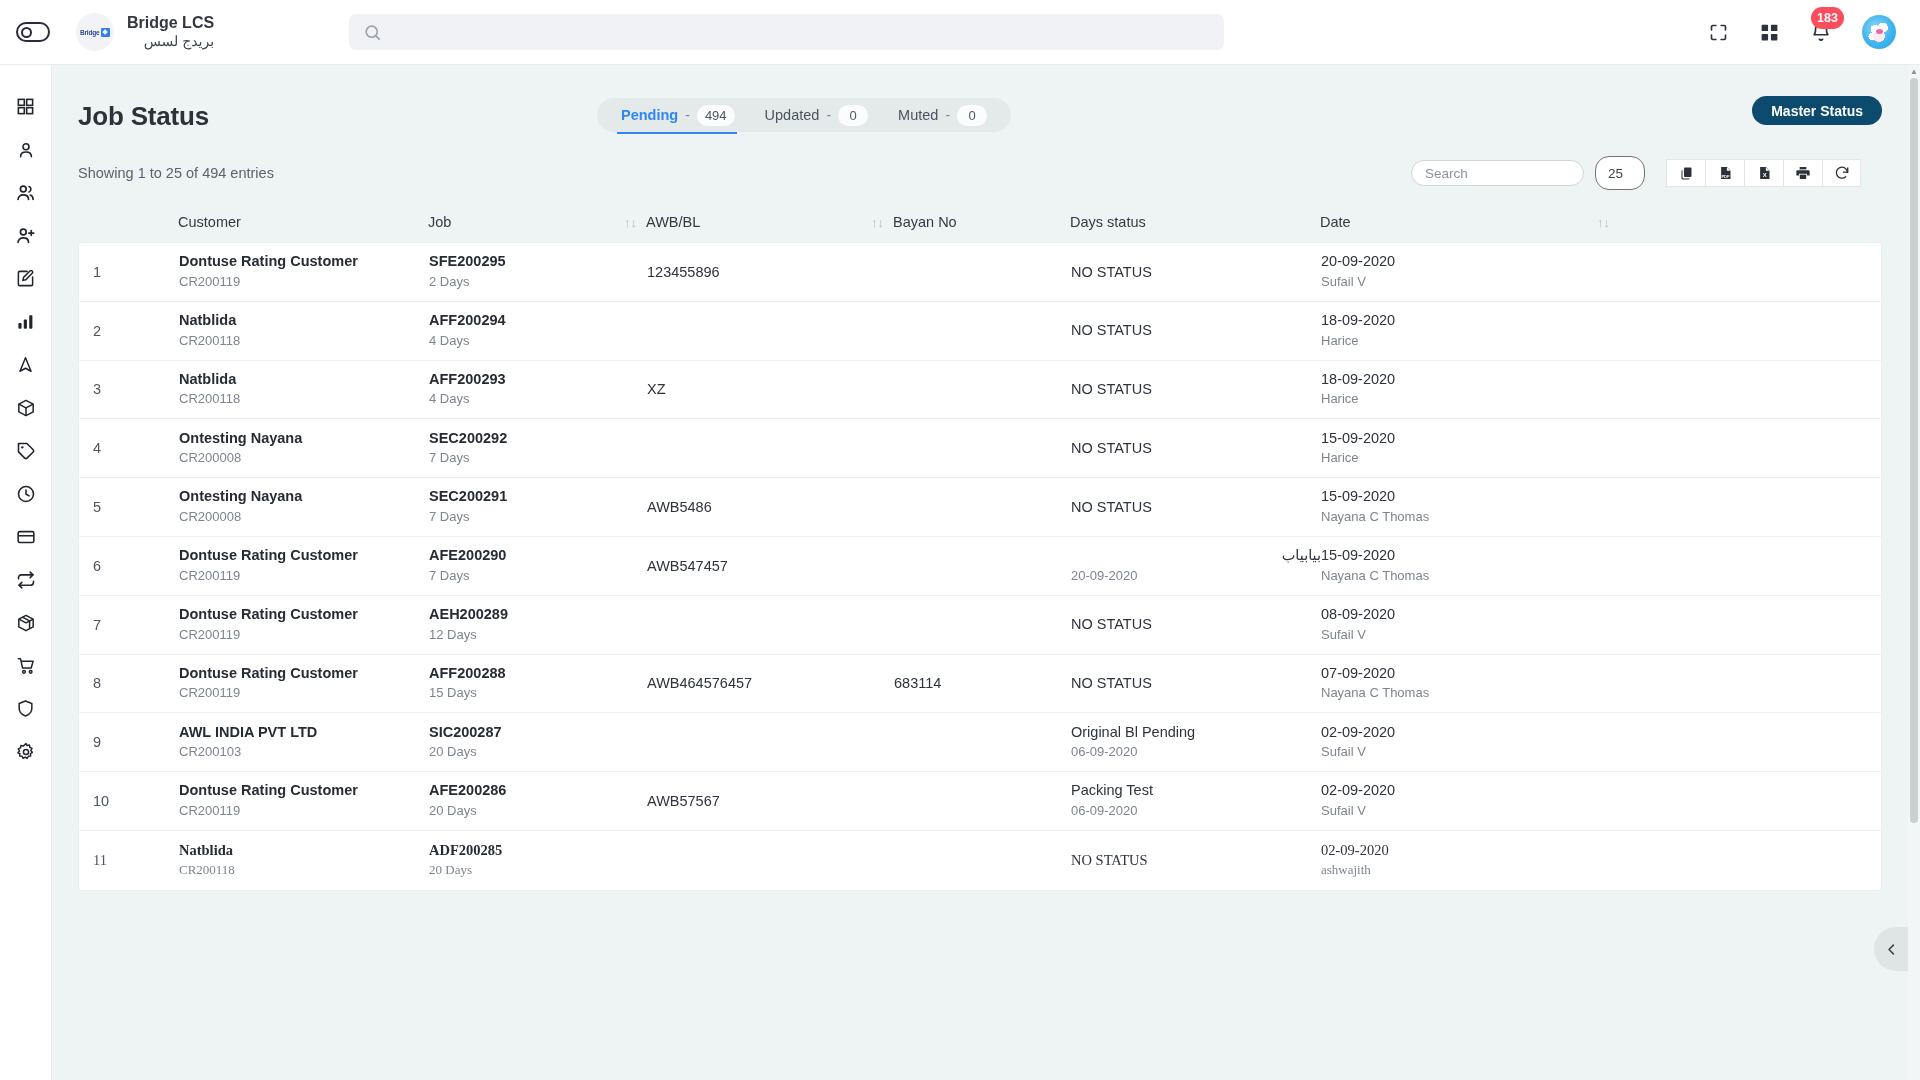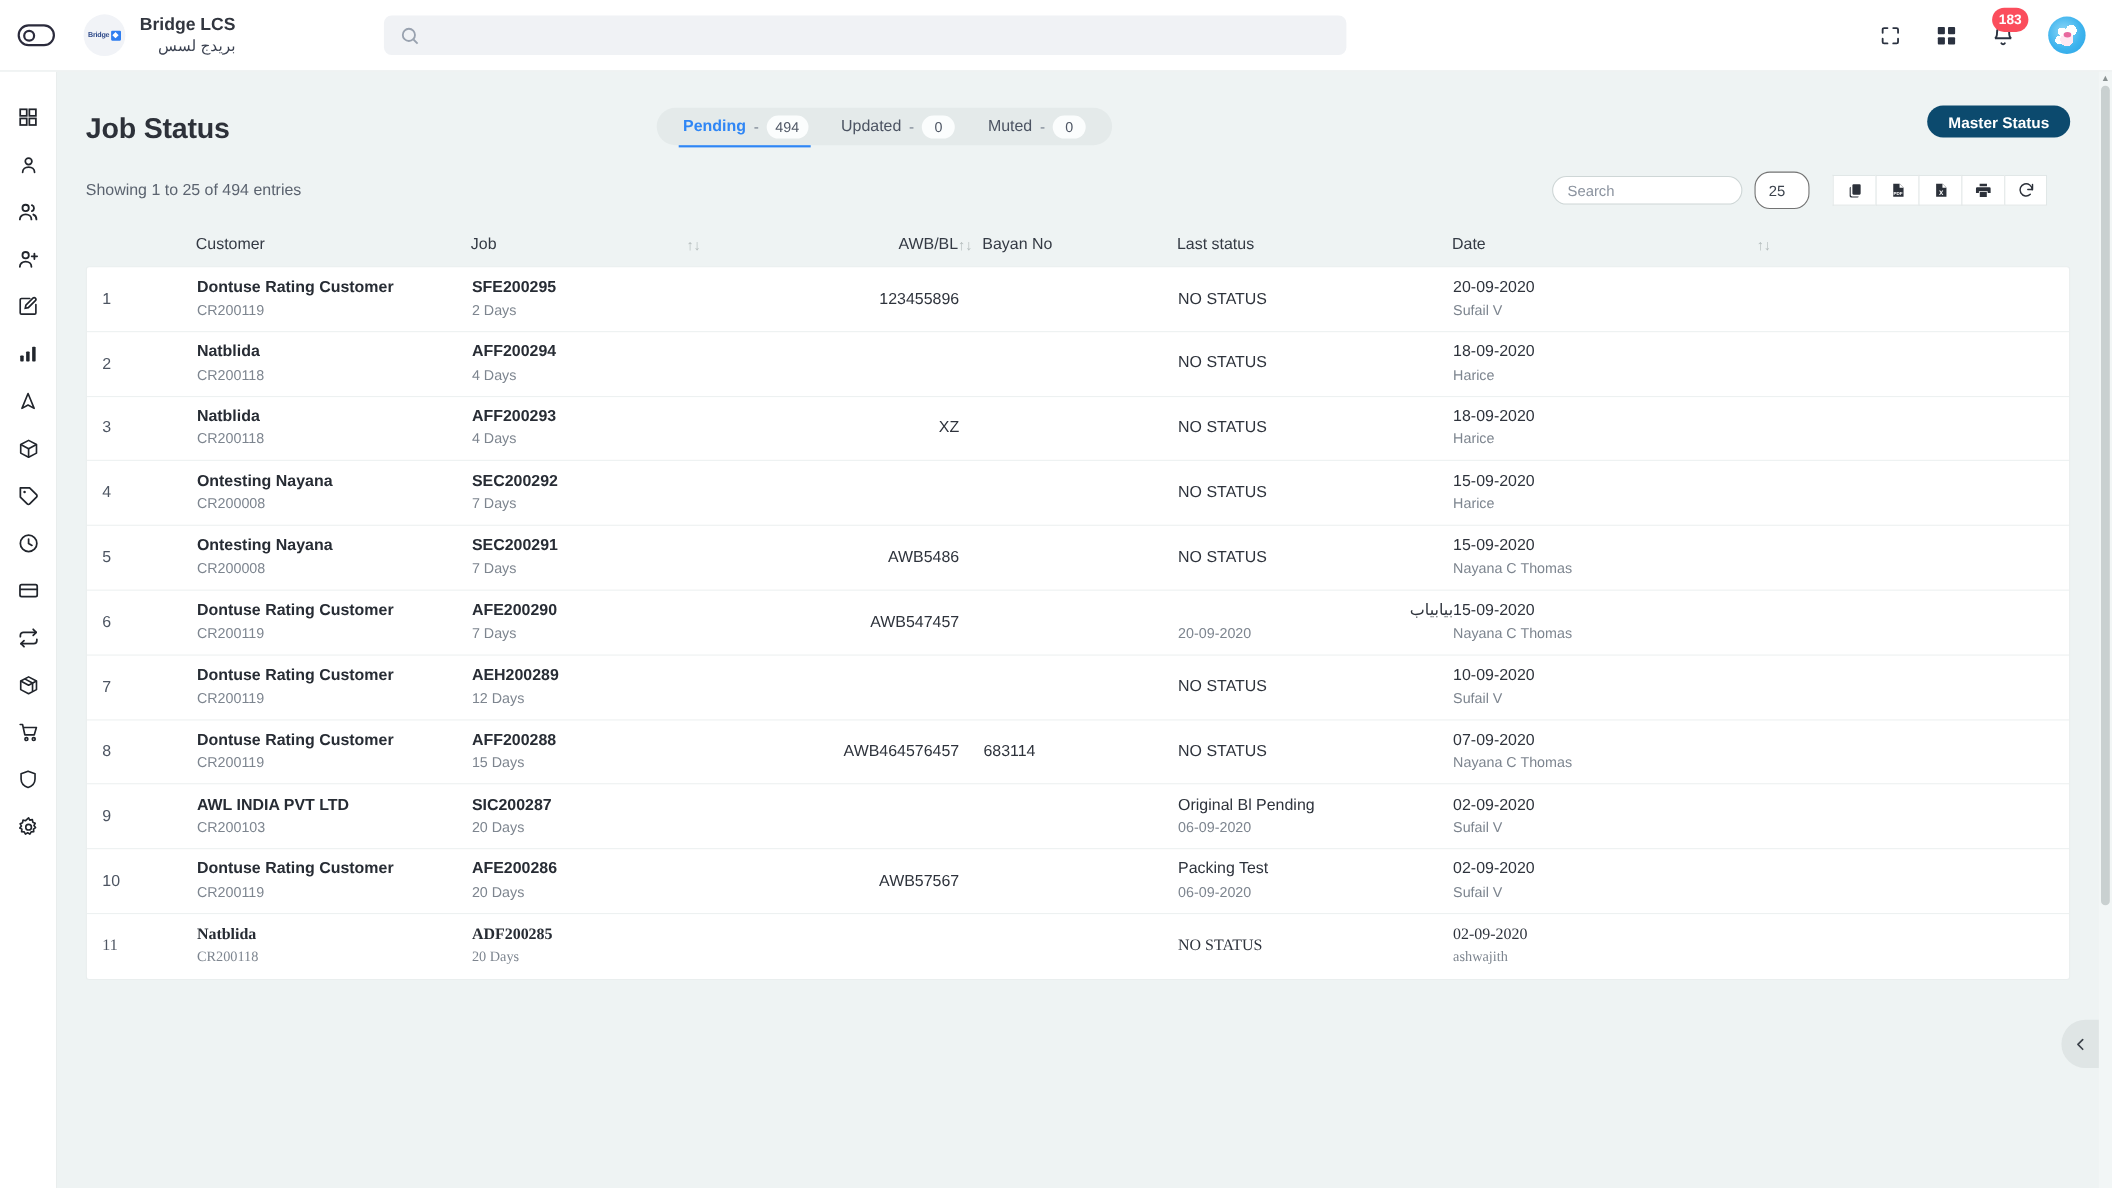--- a/index.html
+++ b/index.html
@@ -175,21 +175,21 @@
   }
   .trow {
     display: flex; align-items: center; min-height: 58.8px;
     padding: 0 14px; border-bottom: 1px solid #edf1f1;
   }
   .trow:last-child { border-bottom: 0; font-family: Liberation Serif, serif; }
   .c-idx   { width: 86px; flex: none; }
   .c-cust  { width: 250px; flex: none; }
   .c-job   { width: 196px; flex: none; }
   .c-sort1 { width: 22px; flex: none; }
-  .c-awb   { width: 225px; flex: none; text-align: right; }
+  .c-awb   { width: 225px; flex: none; }
   .c-sort2 { width: 22px; flex: none; }
   .c-bayan { width: 177px; flex: none; }
   .c-stat  { width: 250px; flex: none; }
   .c-date  { width: 230px; flex: none; }
   .c-sort3 { width: 60px; flex: none; display: flex; justify-content: flex-end; }
 
   .cell-main { font-size: 14.5px; color: #2e333c; line-height: 1.28; }
   .cell-sub  { font-size: 13px; color: #7d858f; line-height: 1.45; margin-top: 2px; }
   .bold { font-weight: bold; color: #272c34; }
   .idx { font-size: 14.5px; color: #4d5562; }
@@ -452,21 +452,21 @@
 
   <div class="tablewrap">
     <div class="thead">
       <div class="c-idx"></div>
       <div class="c-cust">Customer</div>
       <div class="c-job">Job</div>
       <div class="c-sort1 sorticon">↑↓</div>
       <div class="c-awb">AWB/BL</div>
       <div class="c-sort2 sorticon">↑↓</div>
       <div class="c-bayan">Bayan No</div>
-      <div class="c-stat">Last status</div>
+      <div class="c-stat">Days status</div>
       <div class="c-date">Date</div>
       <div class="c-sort3">
           <span class="sorticon">↑↓</span>
         </div>
     </div>
 
     <div class="tbody">
         <div class="trow">
           <div class="c-idx"><span class="idx">1</span></div>
           <div class="c-cust">
@@ -625,21 +625,21 @@
             <div class="cell-sub">12 Days</div>
           </div>
           <div class="c-sort1"></div>
           <div class="c-awb"></div>
           <div class="c-sort2"></div>
           <div class="c-bayan"></div>
           <div class="c-stat">
             <div class="cell-main">NO STATUS</div>
           </div>
           <div class="c-date">
-            <div class="cell-main">10-09-2020</div>
+            <div class="cell-main">08-09-2020</div>
             <div class="cell-sub">Sufail V</div>
           </div>
           <div class="c-sort3"></div>
         </div>
         <div class="trow">
           <div class="c-idx"><span class="idx">8</span></div>
           <div class="c-cust">
             <div class="cell-main bold">Dontuse Rating Customer</div>
             <div class="cell-sub">CR200119</div>
           </div>

